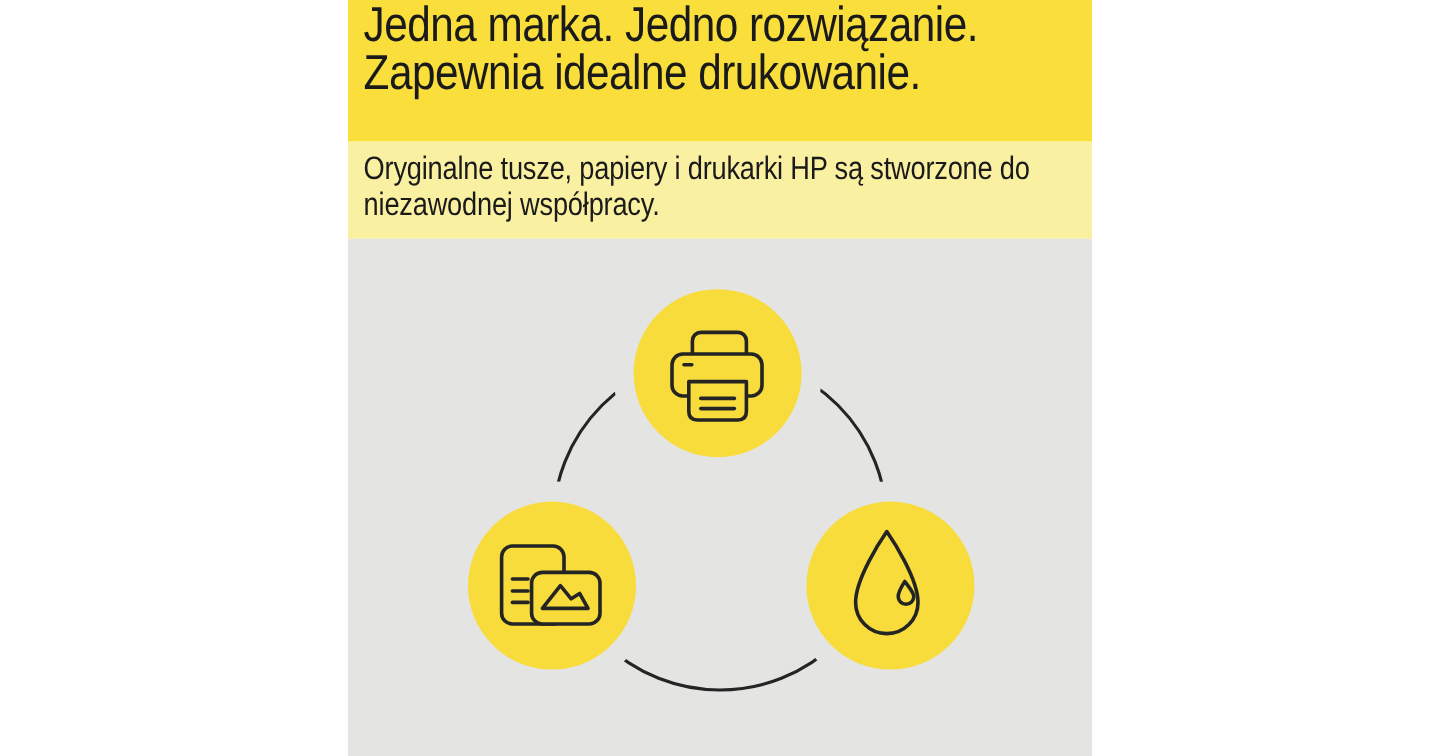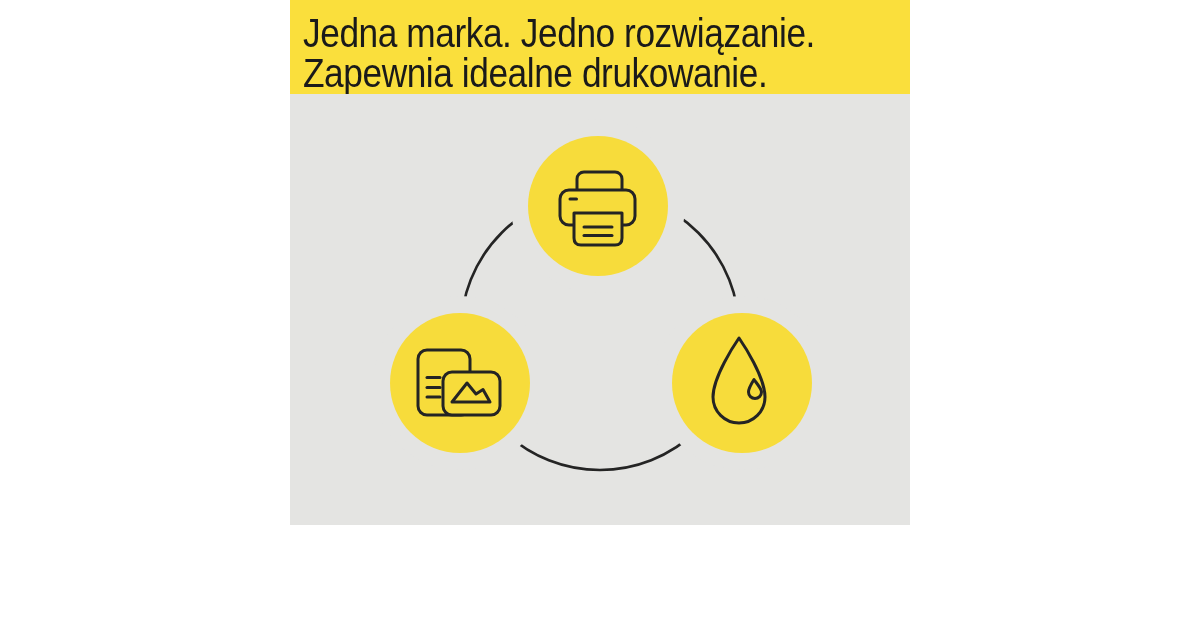--- a/index.html
+++ b/index.html
@@ -9,21 +9,21 @@
     --panel-gray:#e4e4e2;
     --circle-yellow:#f7dc3b;
     --ink-dark:#242424;
     --text-dark:#1a1a1a;
   }
   *{margin:0;padding:0;box-sizing:border-box;}
   html,body{width:1200px;height:630px;background:var(--page-bg);overflow:hidden;}
   body{font-family:"Liberation Sans","DejaVu Sans",sans-serif;color:var(--text-dark);}
   .stage{position:relative;width:1200px;height:630px;background:var(--page-bg);}
   .panel{position:absolute;left:290px;top:0;width:620px;height:630px;}
-  .band-bright{height:94px;background:var(--yellow-bright);padding:13px 0 0 13px;overflow:hidden;}
+  .band-bright{height:118px;background:var(--yellow-bright);padding:0 0 0 13px;overflow:hidden;}
   .headline{font-size:41px;line-height:40px;font-weight:500;letter-spacing:-0.5px;
             transform:scaleX(0.86);transform-origin:0 0;white-space:nowrap;}
   .band-light{height:81px;background:var(--yellow-light);padding:7px 0 0 13px;overflow:hidden;}
   .subheadline{font-size:27px;line-height:30px;font-weight:400;letter-spacing:-0.2px;
                transform:scaleX(0.84);transform-origin:0 0;white-space:nowrap;}
   .diagram{position:relative;height:431px;background:var(--panel-gray);}
   .diagram svg{position:absolute;left:0;top:0;width:620px;height:431px;display:block;}
   .arc{fill:none;stroke:var(--ink-dark);stroke-width:2.6px;}
   .c-ring{fill:var(--panel-gray);}
   .c-yellow{fill:var(--circle-yellow);}
@@ -36,20 +36,26 @@
 <div class="stage">
   <div class="panel">
 
     <div class="band-bright">
       <div class="headline">
         <div>Jedna marka. Jedno rozwiązanie.</div>
         <div>Zapewnia idealne drukowanie.</div>
       </div>
     </div>
 
+    <div class="band-light">
+      <div class="subheadline">
+        <div>Oryginalne tusze, papiery i drukarki HP są stworzone do</div>
+        <div>niezawodnej współpracy.</div>
+      </div>
+    </div>
 
     <div class="diagram">
       <svg viewBox="0 0 620 431" xmlns="http://www.w3.org/2000/svg">
 
         <circle class="arc" cx="310" cy="237" r="139"></circle>
 
         <g>
           <circle class="c-ring" cx="308" cy="112" r="87"></circle>
           <circle class="c-yellow" cx="308" cy="112" r="70"></circle>
           <g>

